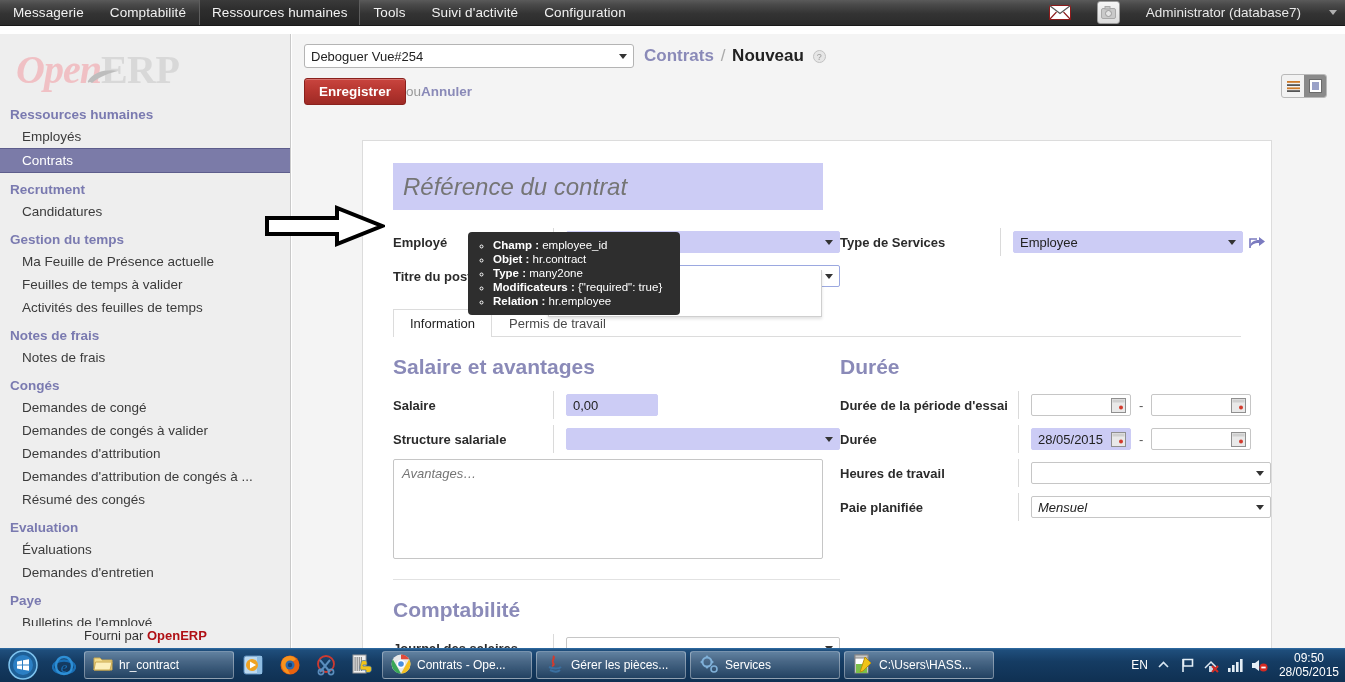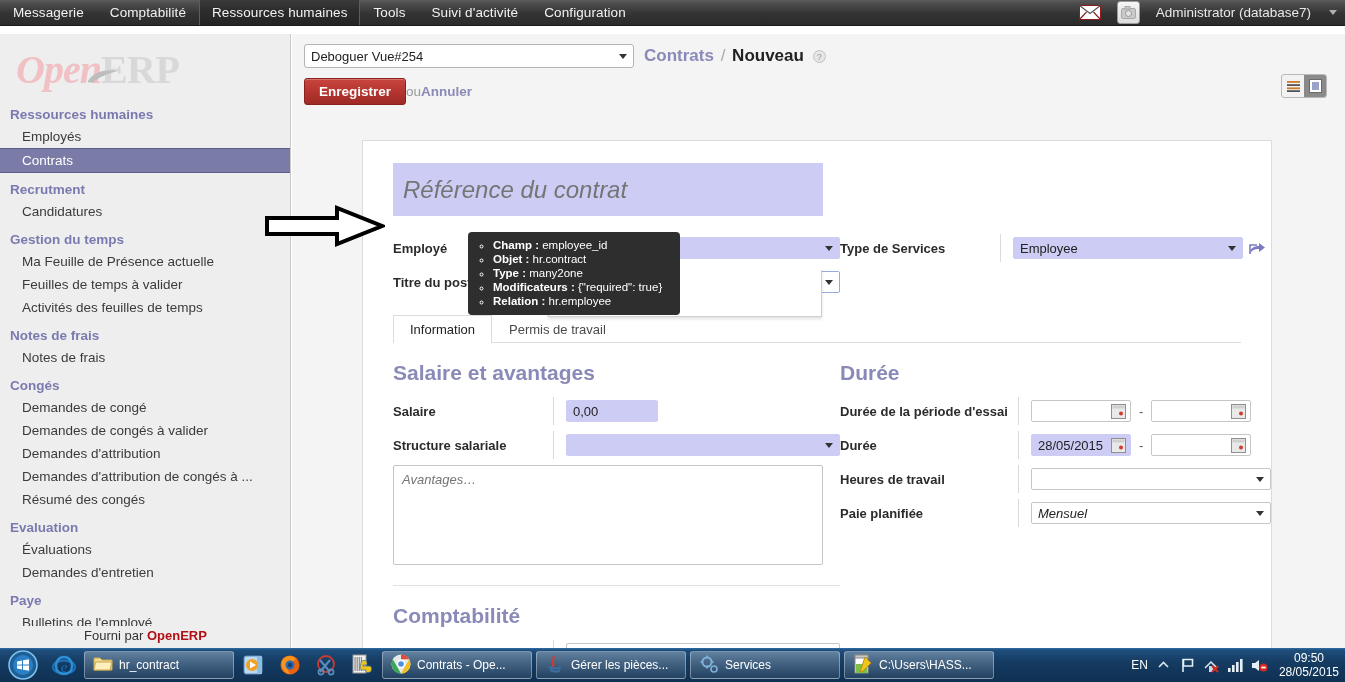--- a/index.html
+++ b/index.html
@@ -21,21 +21,21 @@
   }
   .menu-item {
     display:flex; align-items:center; padding: 0 13px;
     color:#f2f2f2; font-size:13.5px; letter-spacing:.1px;
     cursor: pointer; white-space: nowrap;
   }
   .menu-item.active {
     background: linear-gradient(to bottom,#3a3a3a 0%, #2d2d2d 40%, #242424 100%);
     box-shadow: inset 1px 0 0 #5d5d5d, inset -1px 0 0 #5d5d5d;
   }
-  .topbar-right { margin-left:auto; display:flex; align-items:center; padding-right:8px; gap:16px; }
+  .topbar-right { margin-left:auto; display:flex; align-items:center; padding-right:8px; gap:26px; }
   .mail-icon { width:22px; height:15px; position:relative; }
   .mail-icon svg { display:block; }
   .avatar-box {
     width:23px; height:23px; border-radius:3px;
     background: linear-gradient(to bottom,#f6f6f6,#dcdcdc);
     border:1px solid #9a9a9a;
     display:flex; align-items:center; justify-content:center;
   }
   .user-label { color:#e8e8e8; font-size:13.5px; }
   .caret-down-light {
@@ -128,21 +128,21 @@
 
   
   .sheet {
     position:absolute; left:70px; top:106px; width:910px; height:508px;
     background:#ffffff; border:1px solid #dcdcdc;
     border-bottom:none;
     padding: 22px 30px 0 30px;
     overflow:hidden;
   }
   .title-input {
-    width: 430px; height:53px;
+    width: 430px; height:47px;
     background:#ccccf5; border:none;
     font-family:"Liberation Sans", sans-serif;
     font-size:24px; font-style:italic; color:#9a9ab5;
     padding: 0 10px; outline:none;
   }
   .cols { display:flex; margin-top:18px; }
   .col { width:450px; }
   .col.right { padding-left:0px; }
   .frow { display:flex; align-items:center; margin-bottom: 6px; min-height:28px; }
   .flabel {

